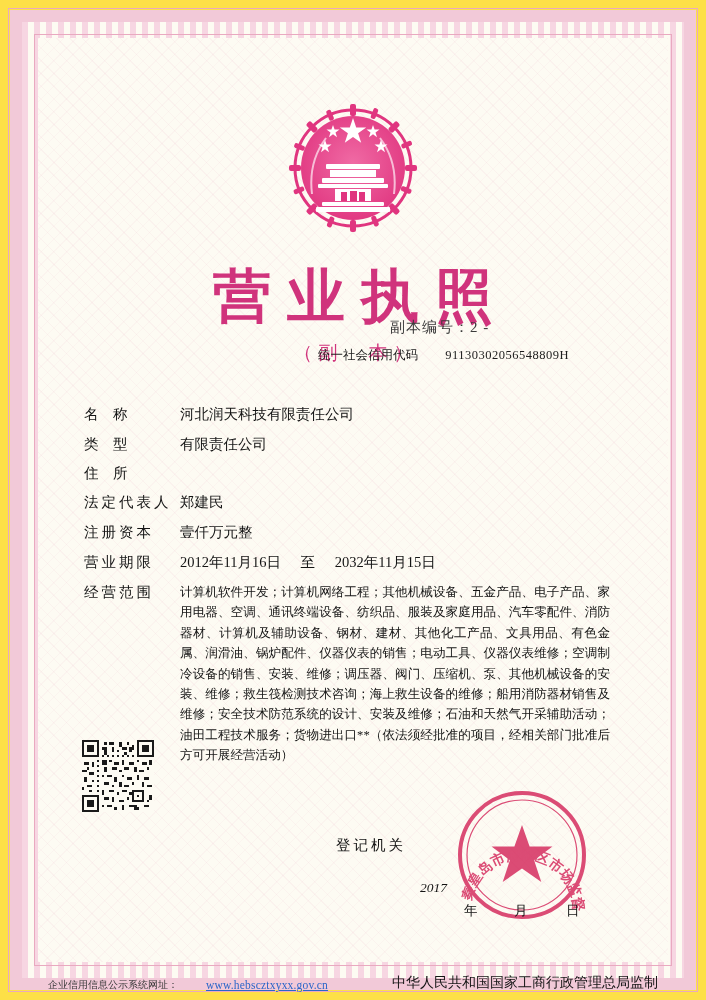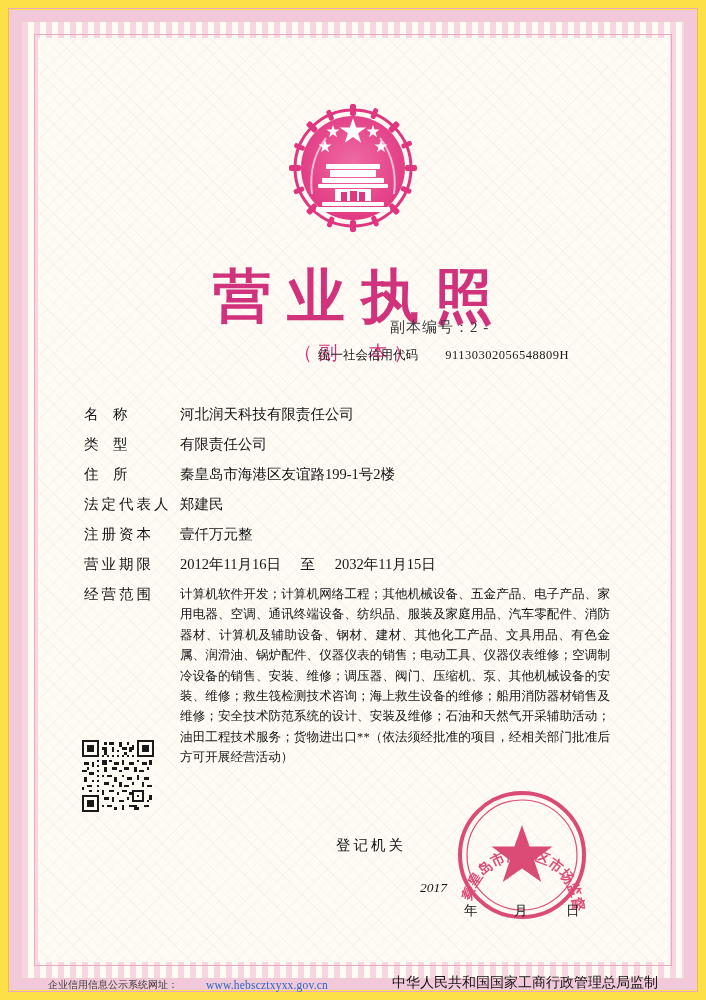--- a/index.html
+++ b/index.html
@@ -203,20 +203,21 @@
     position: absolute;
     left: 48px; bottom: 8px;
     font-size: 10px;
     color: #3a3a3a;
   }
   .footer-url {
     position: absolute;
     left: 206px; bottom: 9px;
     font-size: 11.5px;
     color: #2b66c9;
+    text-decoration: underline;
     letter-spacing: 0.2px;
   }
   .footer-right {
     position: absolute;
     right: 48px; bottom: 8px;
     font-size: 14px;
     color: #141414;
   }
 </style>
 </head>
@@ -319,21 +320,20 @@
       <div class="fvalue">河北润天科技有限责任公司</div>
     </div>
 
     <div class="frow">
       <div class="flabel">类　型</div>
       <div class="fvalue">有限责任公司</div>
     </div>
 
     <div class="frow">
       <div class="flabel">住　所</div>
-      <div class="fvalue">秦皇岛市海港区友谊路199-1号2楼</div>
     </div>
 
     <div class="frow">
       <div class="flabel sp3">法定代表人</div>
       <div class="fvalue">郑建民</div>
     </div>
 
     <div class="frow">
       <div class="flabel sp3">注册资本</div>
       <div class="fvalue">壹仟万元整</div>

